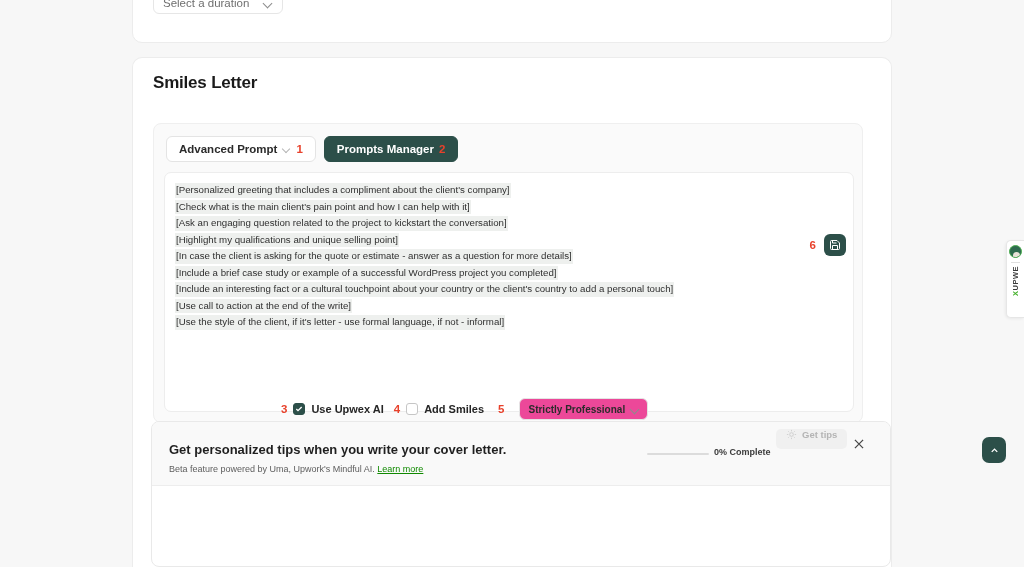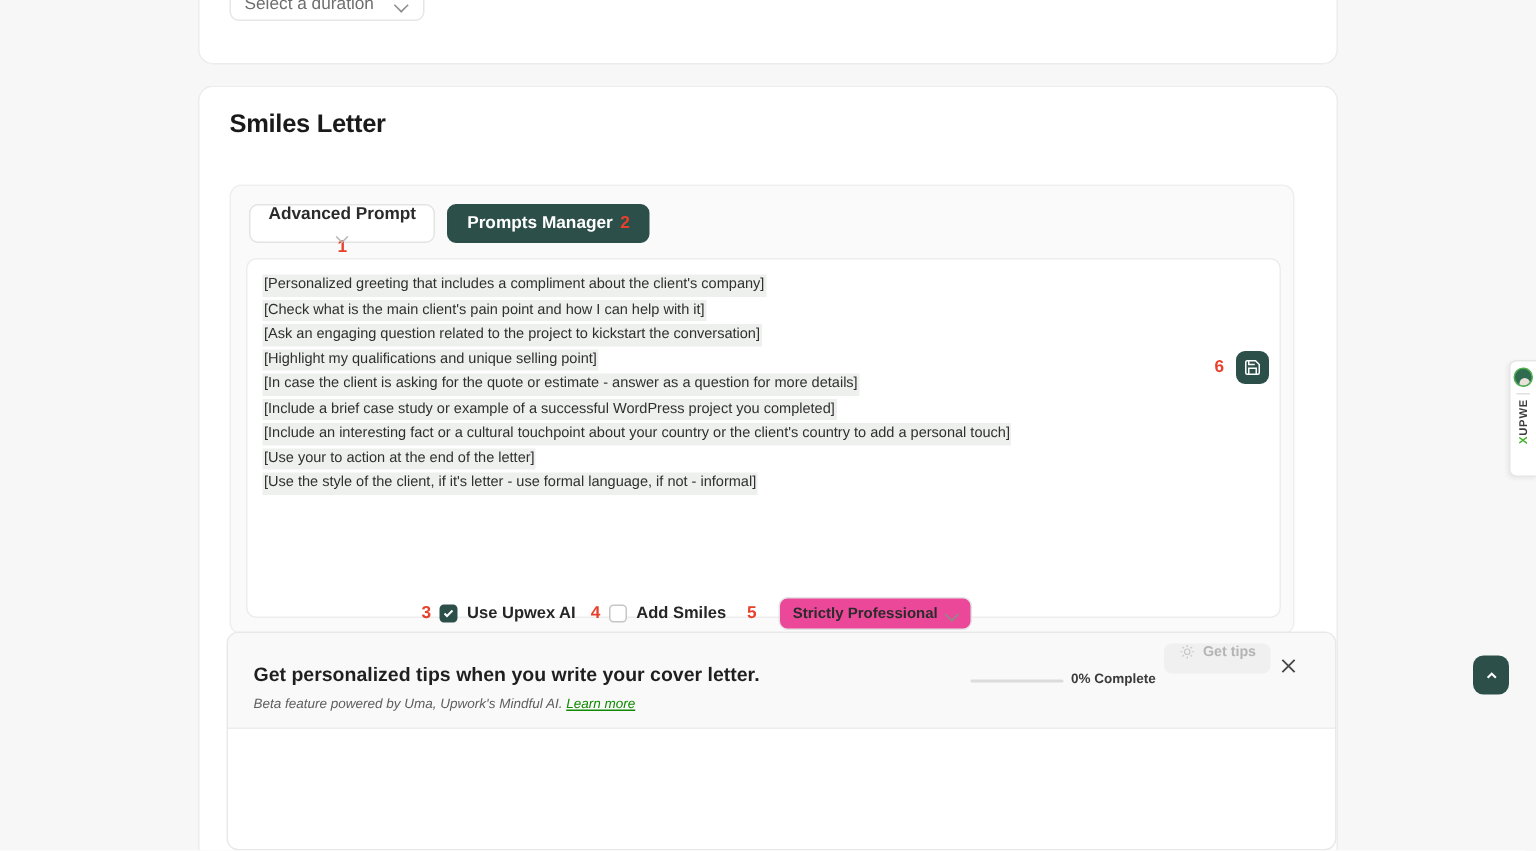--- a/index.html
+++ b/index.html
@@ -61,21 +61,21 @@
 
   .tabs { position:absolute; left:12px; top:12px; display:flex; gap:8px; align-items:center; }
   .tab {
     display:flex; align-items:center; gap:5px;
     height:26px; padding:0 12px;
     border-radius:6px;
     font-size:11.5px; font-weight:bold;
     cursor:pointer;
     white-space:nowrap;
   }
-  .tab.inactive { background:#fff; border:1px solid #e4e4e4; color:#2b2b2b;flex-direction:column; }
+  .tab.inactive { background:#fff; border:1px solid #e4e4e4; color:#2b2b2b; }
   .tab.active   { background:#2c4f49; border:1px solid #2c4f49; color:#ffffff; }
   .tab .chev-sm {
     width:9px; height:9px; position:relative; display:inline-block;
   }
   .tab .chev-sm::after {
     content:""; position:absolute; left:1px; top:1px;
     width:5px; height:5px;
     border-right:1.2px solid #b5b5b5; border-bottom:1.2px solid #b5b5b5;
     transform:rotate(45deg);
   }
@@ -160,21 +160,21 @@
     position:relative;
     height:64px; background:#f9f9f9;
     border-bottom:1px solid #ededed;
   }
   #tips-title {
     position:absolute; left:17px; top:20px;
     font-size:13px; font-weight:bold; color:#1f1f1f;
   }
   #tips-sub {
     position:absolute; left:17px; top:42px;
-    font-size:9px; color:#5e5e5e;font-style:italic;
+    font-size:9px; color:#5e5e5e;
   }
   #tips-link { color:#108a00; text-decoration:underline; cursor:pointer; }
   #progress-track {
     position:absolute; left:495px; top:31px;
     width:62px; height:2px; background:#dcdcdc; border-radius:2px;
   }
   #progress-label {
     position:absolute; left:562px; top:25px;
     font-size:9px; color:#3b3b3b; font-weight:bold;
   }
@@ -251,21 +251,21 @@
     </div>
 
     <div id="prompt-textarea">
       <div class="plwrap"><span class="pline">[Personalized greeting that includes a compliment about the client's company]</span></div>
       <div class="plwrap"><span class="pline">[Check what is the main client's pain point and how I can help with it]</span></div>
       <div class="plwrap"><span class="pline">[Ask an engaging question related to the project to kickstart the conversation]</span></div>
       <div class="plwrap"><span class="pline">[Highlight my qualifications and unique selling point]</span></div>
       <div class="plwrap"><span class="pline">[In case the client is asking for the quote or estimate - answer as a question for more details]</span></div>
       <div class="plwrap"><span class="pline">[Include a brief case study or example of a successful WordPress project you completed]</span></div>
       <div class="plwrap"><span class="pline">[Include an interesting fact or a cultural touchpoint about your country or the client's country to add a personal touch]</span></div>
-      <div class="plwrap"><span class="pline">[Use your to action at the end of the letter]</span></div>
+      <div class="plwrap"><span class="pline">[Use call to action at the end of the write]</span></div>
       <div class="plwrap"><span class="pline">[Use the style of the client, if it's letter - use formal language, if not - informal]</span></div>
     </div>
 
     <div id="save-wrap">
       <span class="anno">6</span>
       <div id="save-btn">
         <svg width="12" height="12" viewBox="0 0 24 24" fill="none" stroke="#ffffff" stroke-width="2">
           <path d="M19 21H5a2 2 0 0 1-2-2V5a2 2 0 0 1 2-2h11l5 5v11a2 2 0 0 1-2 2z"></path>
           <polyline points="17 21 17 13 7 13 7 21"></polyline>
           <polyline points="7 3 7 8 15 8"></polyline>

